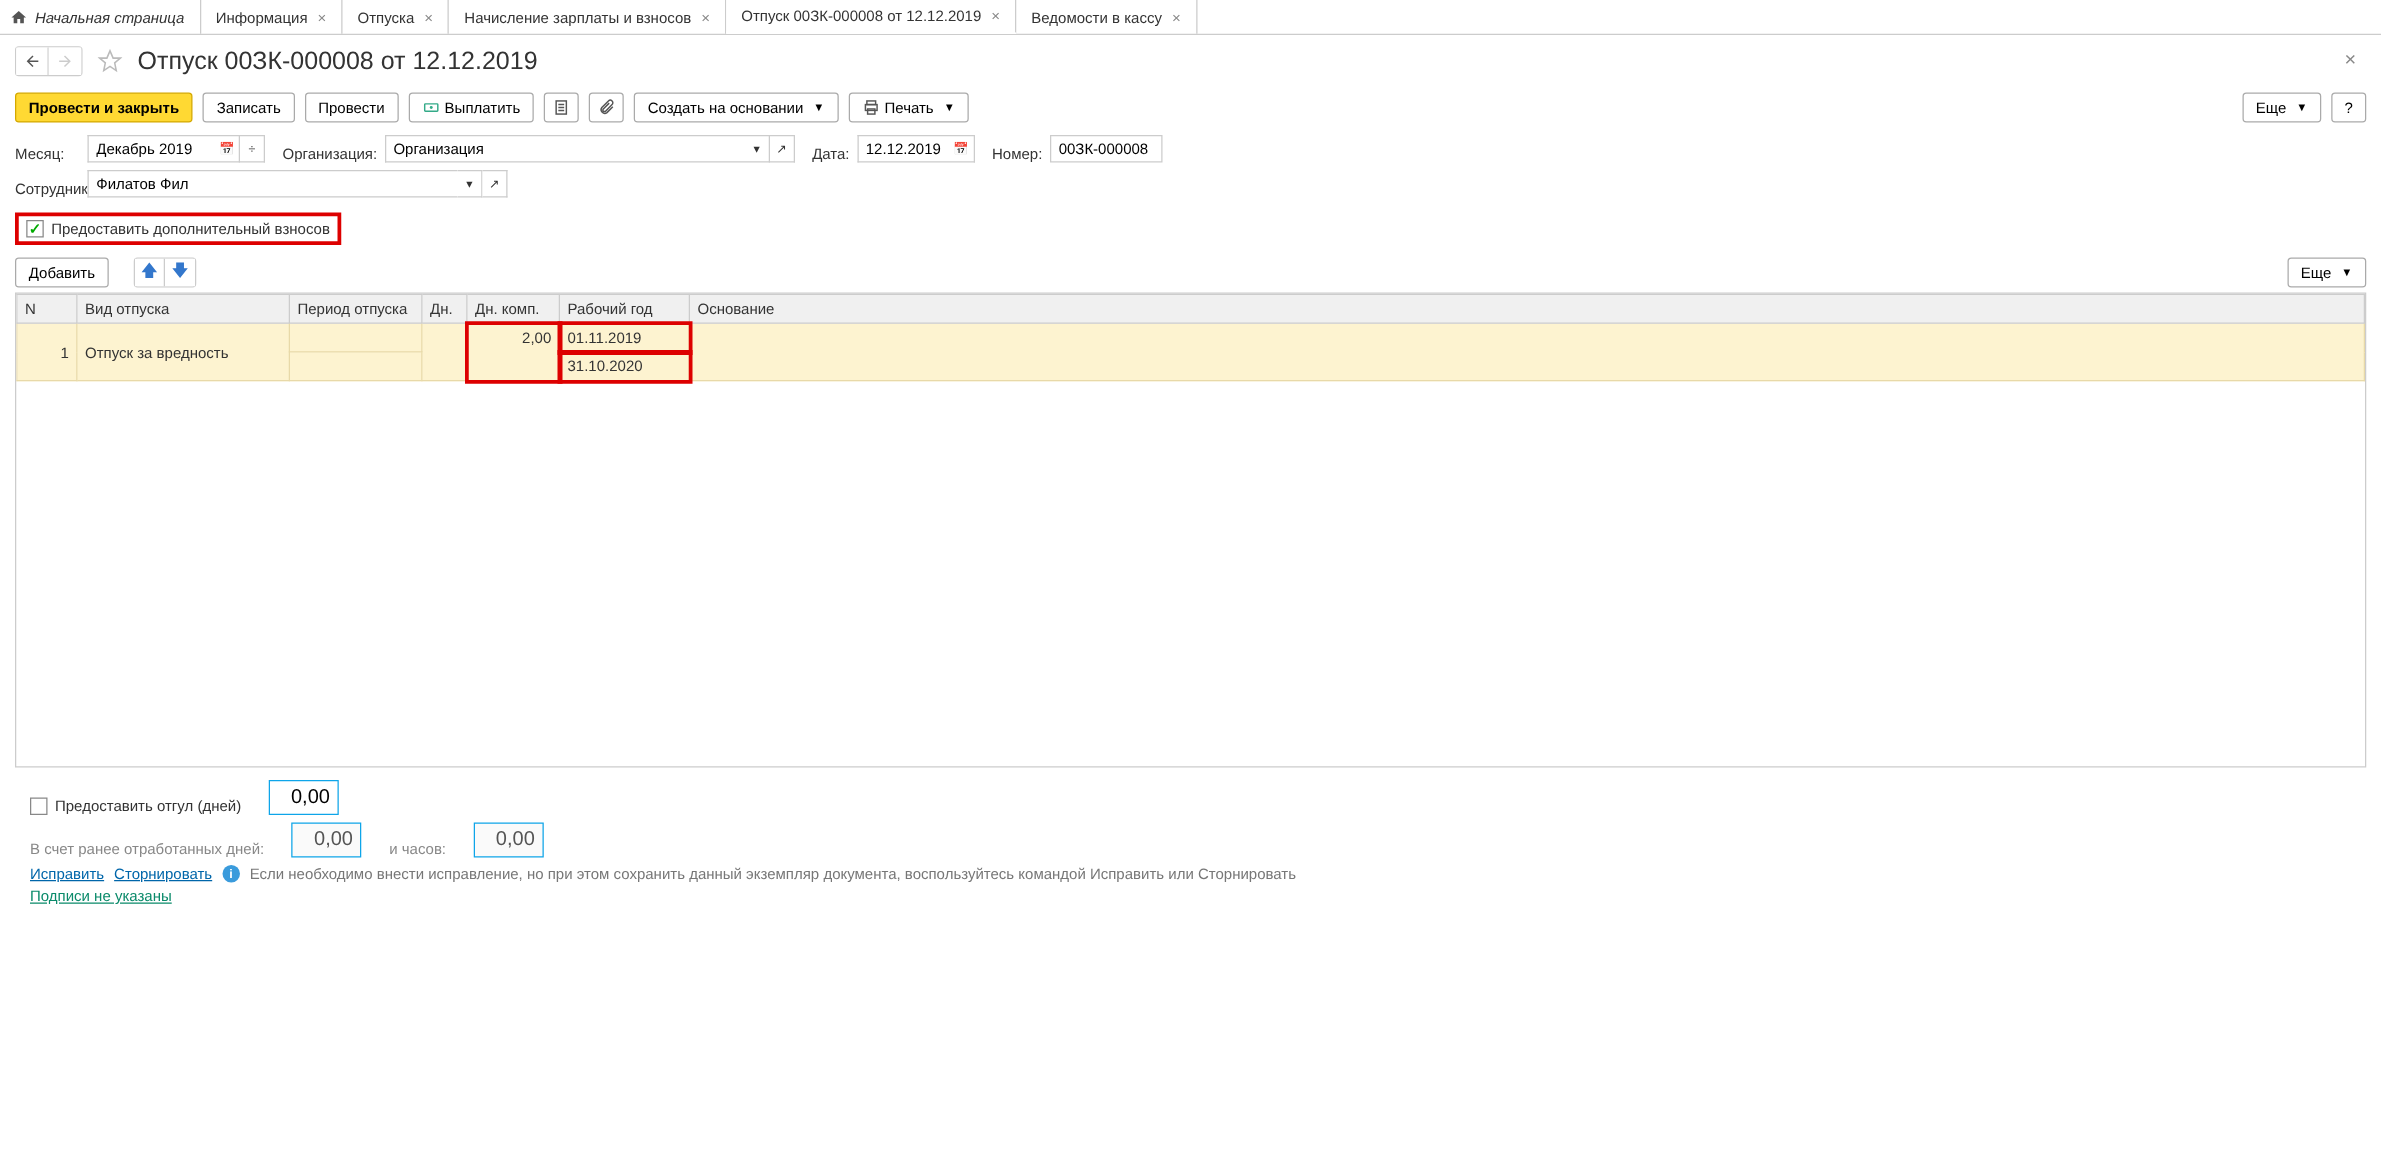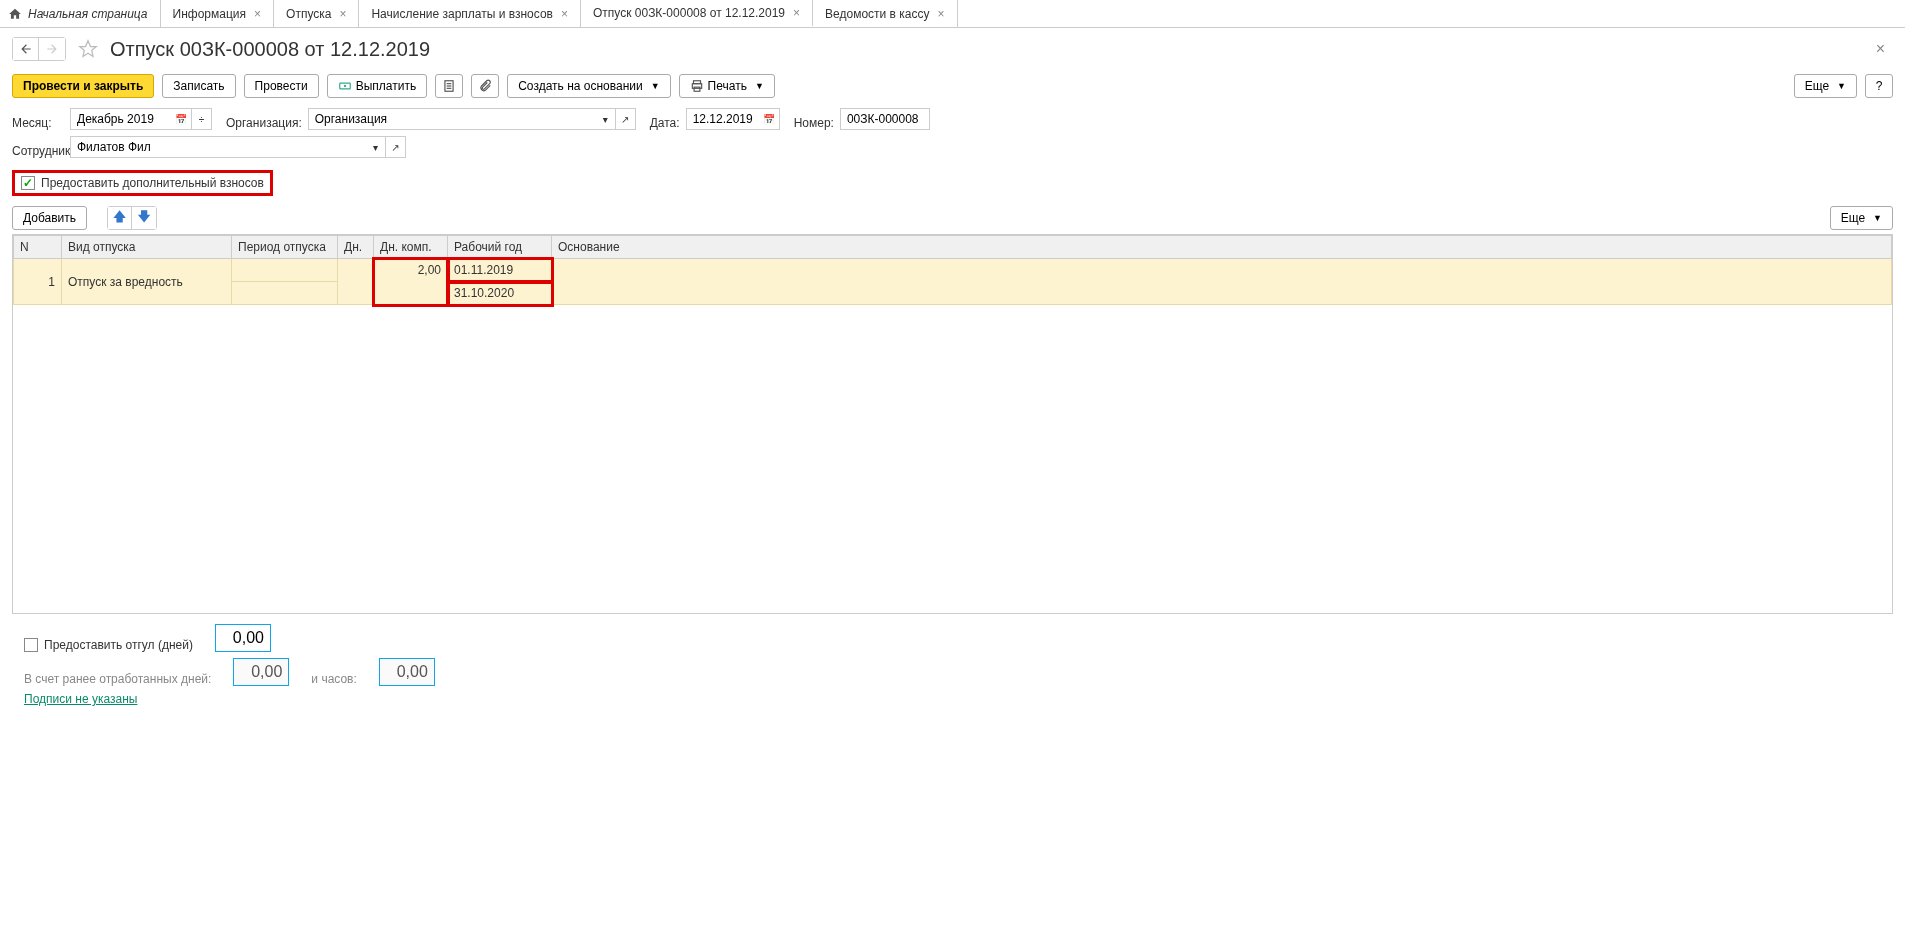--- a/index.html
+++ b/index.html
@@ -284,16 +284,22 @@
       </label>
       <input class="num-input" value="0,00" style="">
     </div>
     <div class="bottom-row" style="color:#888;">
       <span>В счет ранее отработанных дней:</span>
       <input class="num-input" disabled="" value="0,00" style="">
       <span>и часов:</span>
       <input class="num-input" disabled="" value="0,00" style="">
     </div>
     <div class="info-row">
+      <span class="link">Исправить</span>
+      <span class="link">Сторнировать</span>
+      <span class="info-icon">i</span>
+      <span>Если необходимо внести исправление, но при этом сохранить данный экземпляр документа, воспользуйтесь командой Исправить или Сторнировать</span>
+    </div>
+    <div class="info-row">
       <span class="link" style="color:#0a8a6a;">Подписи не указаны</span>
     </div>
   </div>
 </div>
 
 </body></html>

